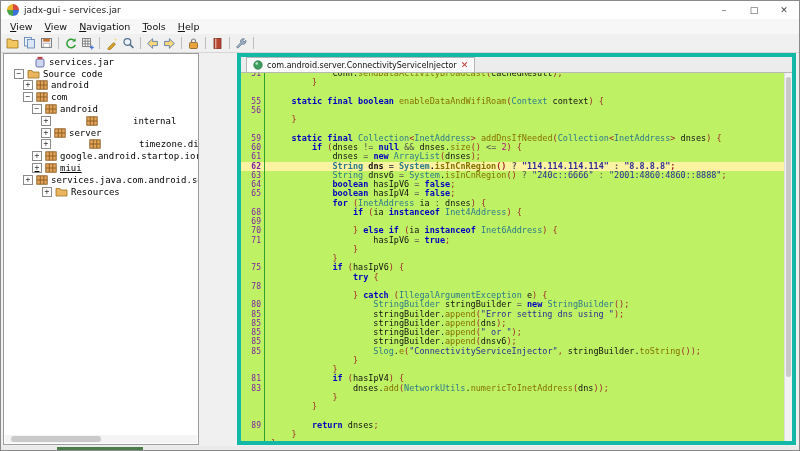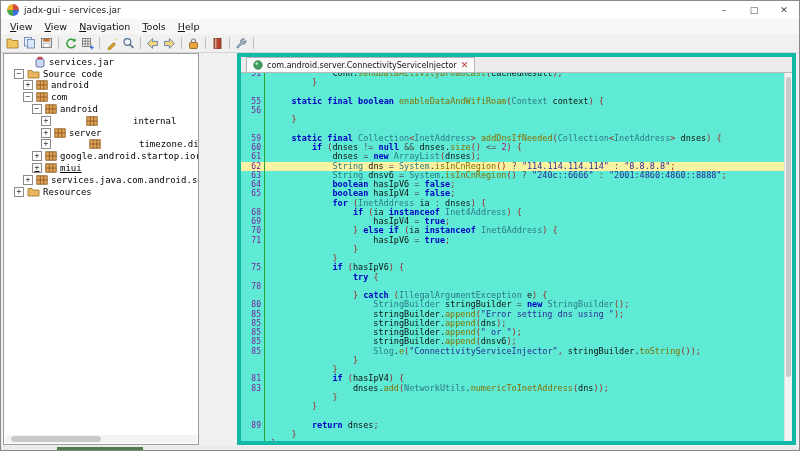--- a/index.html
+++ b/index.html
@@ -37,25 +37,25 @@
   .icon-package .ic-package{display:inline-block;}
   .tree-label{color:#000;}
   .tree-hscroll{position:absolute;bottom:1px;left:1px;right:1px;height:8px;background:#f4f4f4;}
   .tree-hthumb{position:absolute;left:6px;width:90px;top:1px;bottom:1px;background:#c9c9c9;border-radius:3px;}
   
   .code-panel{position:absolute;left:200px;right:3px;top:52px;bottom:5px;background:#fff;border:4px solid #14b8a6;box-sizing:border-box;margin-left:36px;}
   .tabbar{height:16px;background:#ececec;border-bottom:1px solid #b8b8b8;display:flex;align-items:flex-end;padding-left:5px;box-sizing:border-box;}
   .tab{height:15px;display:flex;align-items:center;gap:4px;padding:0 6px;background:#fbfbfb;border:1px solid #b5b5b5;
        border-bottom:none;font-size:8px;color:#111;box-sizing:border-box;}
   .tab-close{color:#c23030;font-weight:bold;font-size:9px;line-height:9px;}
-  .editor{position:absolute;top:16px;left:0;right:8px;bottom:0;overflow:hidden;background:#5eead4;}
+  .editor{position:absolute;top:16px;left:0;right:8px;bottom:0;overflow:hidden;background:#bef264;}
   .rows{margin-top:-4px;position:relative;}
   .gutter-line{position:absolute;left:23px;top:0;bottom:0;width:1px;background:#2da12d;z-index:2;}
   .crow{display:flex;height:9.25px;line-height:9.3px;font-family:"DejaVu Sans Mono",monospace;font-size:8.5px;white-space:pre;}
-  .crow.hl{background:#fcf3a2;}
+  .crow.hl{background:#fcf3a2;font-weight:bold;}
   .lnum{flex:none;width:20px;text-align:right;padding-right:3px;color:#7d1fa0;font-size:8px;}
   .ltext{padding-left:7px;}
   .tk-k{color:#0000c0;font-weight:bold;}
   .tk-t{color:#2d7a8a;}
   .tk-m{color:#857100;}
   .tk-s{color:#2b2b94;}
   .tk-n{color:#b01580;}
   .tk-p{color:#a02828;}
   .tk-o{color:#505050;}
   .tk-d{color:#111;}
@@ -341,21 +341,21 @@
                 <rect x="0.8" y="0.8" width="10.4" height="8.4" fill="#e2a45a" stroke="#8a5a20" stroke-width="0.9"></rect>
                 <line x1="4.3" y1="0.8" x2="4.3" y2="9.2" stroke="#8a5a20" stroke-width="0.9"></line>
                 <line x1="7.8" y1="0.8" x2="7.8" y2="9.2" stroke="#8a5a20" stroke-width="0.9"></line>
                 <line x1="0.8" y1="5" x2="11.2" y2="5" stroke="#8a5a20" stroke-width="0.9"></line>
               </svg></span>
           </span>
           <span class="tree-label">services.java.com.android.server.</span>
         </div>
 
 
-        <div class="tree-row" style="padding-left: 9px;">
+        <div class="tree-row" style="padding-left: 9px; margin-left: 28px;">
           <span class="handle handle-plus"></span>
           <span class="tree-icon icon-folder">
             
             <span class="ic ic-folder"><svg width="13" height="11" viewBox="0 0 13 11">
                 <path d="M1 2.5h4l1 1.5h6v6H1z" fill="#eab55e" stroke="#9a7420" stroke-width="0.8"></path>
               </svg></span>
             
           </span>
           <span class="tree-label">Resources</span>
         </div>
@@ -390,21 +390,21 @@
           <div class="crow"><span class="lnum"></span><span class="ltext"></span></div>
           <div class="crow"><span class="lnum">59</span><span class="ltext"><span class="tk-d">    </span><span class="tk-k">static</span><span class="tk-d"> </span><span class="tk-k">final</span><span class="tk-d"> </span><span class="tk-t">Collection</span><span class="tk-p">&lt;</span><span class="tk-t">InetAddress</span><span class="tk-p">&gt;</span><span class="tk-d"> </span><span class="tk-m">addDnsIfNeeded</span><span class="tk-p">(</span><span class="tk-t">Collection</span><span class="tk-p">&lt;</span><span class="tk-t">InetAddress</span><span class="tk-p">&gt;</span><span class="tk-d"> dnses</span><span class="tk-p">)</span><span class="tk-d"> </span><span class="tk-p">{</span></span></div>
           <div class="crow"><span class="lnum">60</span><span class="ltext"><span class="tk-d">        </span><span class="tk-k">if</span><span class="tk-d"> </span><span class="tk-p">(</span><span class="tk-d">dnses </span><span class="tk-o">!=</span><span class="tk-d"> </span><span class="tk-k">null</span><span class="tk-d"> </span><span class="tk-o">&amp;&amp;</span><span class="tk-d"> dnses.</span><span class="tk-m">size</span><span class="tk-p">()</span><span class="tk-d"> </span><span class="tk-o">&lt;=</span><span class="tk-d"> </span><span class="tk-n">2</span><span class="tk-p">)</span><span class="tk-d"> </span><span class="tk-p">{</span></span></div>
           <div class="crow"><span class="lnum">61</span><span class="ltext"><span class="tk-d">            dnses </span><span class="tk-o">=</span><span class="tk-d"> </span><span class="tk-k">new</span><span class="tk-d"> </span><span class="tk-t">ArrayList</span><span class="tk-p">(</span><span class="tk-d">dnses</span><span class="tk-p">);</span></span></div>
           <div class="crow hl"><span class="lnum">62</span><span class="ltext"><span class="tk-d">            </span><span class="tk-t">String</span><span class="tk-d"> dns </span><span class="tk-o">=</span><span class="tk-d"> </span><span class="tk-t">System</span><span class="tk-d">.</span><span class="tk-m">isInCnRegion</span><span class="tk-p">()</span><span class="tk-d"> </span><span class="tk-o">?</span><span class="tk-d"> </span><span class="tk-s">"114.114.114.114"</span><span class="tk-d"> </span><span class="tk-o">:</span><span class="tk-d"> </span><span class="tk-s">"8.8.8.8"</span><span class="tk-p">;</span></span></div>
           <div class="crow"><span class="lnum">63</span><span class="ltext"><span class="tk-d">            </span><span class="tk-t">String</span><span class="tk-d"> dnsv6 </span><span class="tk-o">=</span><span class="tk-d"> </span><span class="tk-t">System</span><span class="tk-d">.</span><span class="tk-m">isInCnRegion</span><span class="tk-p">()</span><span class="tk-d"> </span><span class="tk-o">?</span><span class="tk-d"> </span><span class="tk-s">"240c::6666"</span><span class="tk-d"> </span><span class="tk-o">:</span><span class="tk-d"> </span><span class="tk-s">"2001:4860:4860::8888"</span><span class="tk-p">;</span></span></div>
           <div class="crow"><span class="lnum">64</span><span class="ltext"><span class="tk-d">            </span><span class="tk-k">boolean</span><span class="tk-d"> hasIpV6 </span><span class="tk-o">=</span><span class="tk-d"> </span><span class="tk-k">false</span><span class="tk-p">;</span></span></div>
           <div class="crow"><span class="lnum">65</span><span class="ltext"><span class="tk-d">            </span><span class="tk-k">boolean</span><span class="tk-d"> hasIpV4 </span><span class="tk-o">=</span><span class="tk-d"> </span><span class="tk-k">false</span><span class="tk-p">;</span></span></div>
           <div class="crow"><span class="lnum"></span><span class="ltext"><span class="tk-d">            </span><span class="tk-k">for</span><span class="tk-d"> </span><span class="tk-p">(</span><span class="tk-t">InetAddress</span><span class="tk-d"> ia </span><span class="tk-o">:</span><span class="tk-d"> dnses</span><span class="tk-p">)</span><span class="tk-d"> </span><span class="tk-p">{</span></span></div>
           <div class="crow"><span class="lnum">68</span><span class="ltext"><span class="tk-d">                </span><span class="tk-k">if</span><span class="tk-d"> </span><span class="tk-p">(</span><span class="tk-d">ia </span><span class="tk-k">instanceof</span><span class="tk-d"> </span><span class="tk-t">Inet4Address</span><span class="tk-p">)</span><span class="tk-d"> </span><span class="tk-p">{</span></span></div>
-          <div class="crow"><span class="lnum">69</span><span class="ltext"><span class="tk-d">                    hasIpV4 </span><span class="tk-o">=</span><span class="tk-d"> </span><span class="tk-k">true</span><span class="tk-p">;</span></span></div>
+          <div class="crow"><span class="lnum">69</span></div>
           <div class="crow"><span class="lnum">70</span><span class="ltext"><span class="tk-d">                </span><span class="tk-p">}</span><span class="tk-d"> </span><span class="tk-k">else</span><span class="tk-d"> </span><span class="tk-k">if</span><span class="tk-d"> </span><span class="tk-p">(</span><span class="tk-d">ia </span><span class="tk-k">instanceof</span><span class="tk-d"> </span><span class="tk-t">Inet6Address</span><span class="tk-p">)</span><span class="tk-d"> </span><span class="tk-p">{</span></span></div>
           <div class="crow"><span class="lnum">71</span><span class="ltext"><span class="tk-d">                    hasIpV6 </span><span class="tk-o">=</span><span class="tk-d"> </span><span class="tk-k">true</span><span class="tk-p">;</span></span></div>
           <div class="crow"><span class="lnum"></span><span class="ltext"><span class="tk-d">                </span><span class="tk-p">}</span></span></div>
           <div class="crow"><span class="lnum"></span><span class="ltext"><span class="tk-d">            </span><span class="tk-p">}</span></span></div>
           <div class="crow"><span class="lnum">75</span><span class="ltext"><span class="tk-d">            </span><span class="tk-k">if</span><span class="tk-d"> </span><span class="tk-p">(</span><span class="tk-d">hasIpV6</span><span class="tk-p">)</span><span class="tk-d"> </span><span class="tk-p">{</span></span></div>
           <div class="crow"><span class="lnum"></span><span class="ltext"><span class="tk-d">                </span><span class="tk-k">try</span><span class="tk-d"> </span><span class="tk-p">{</span></span></div>
           <div class="crow"><span class="lnum">78</span></div>
           <div class="crow"><span class="lnum"></span><span class="ltext"><span class="tk-d">                </span><span class="tk-p">}</span><span class="tk-d"> </span><span class="tk-k">catch</span><span class="tk-d"> </span><span class="tk-p">(</span><span class="tk-t">IllegalArgumentException</span><span class="tk-d"> e</span><span class="tk-p">)</span><span class="tk-d"> </span><span class="tk-p">{</span></span></div>
           <div class="crow"><span class="lnum">80</span><span class="ltext"><span class="tk-d">                    </span><span class="tk-t">StringBuilder</span><span class="tk-d"> stringBuilder </span><span class="tk-o">=</span><span class="tk-d"> </span><span class="tk-k">new</span><span class="tk-d"> </span><span class="tk-t">StringBuilder</span><span class="tk-p">();</span></span></div>
           <div class="crow"><span class="lnum">85</span><span class="ltext"><span class="tk-d">                    stringBuilder.</span><span class="tk-m">append</span><span class="tk-p">(</span><span class="tk-s">"Error setting dns using "</span><span class="tk-p">);</span></span></div>

